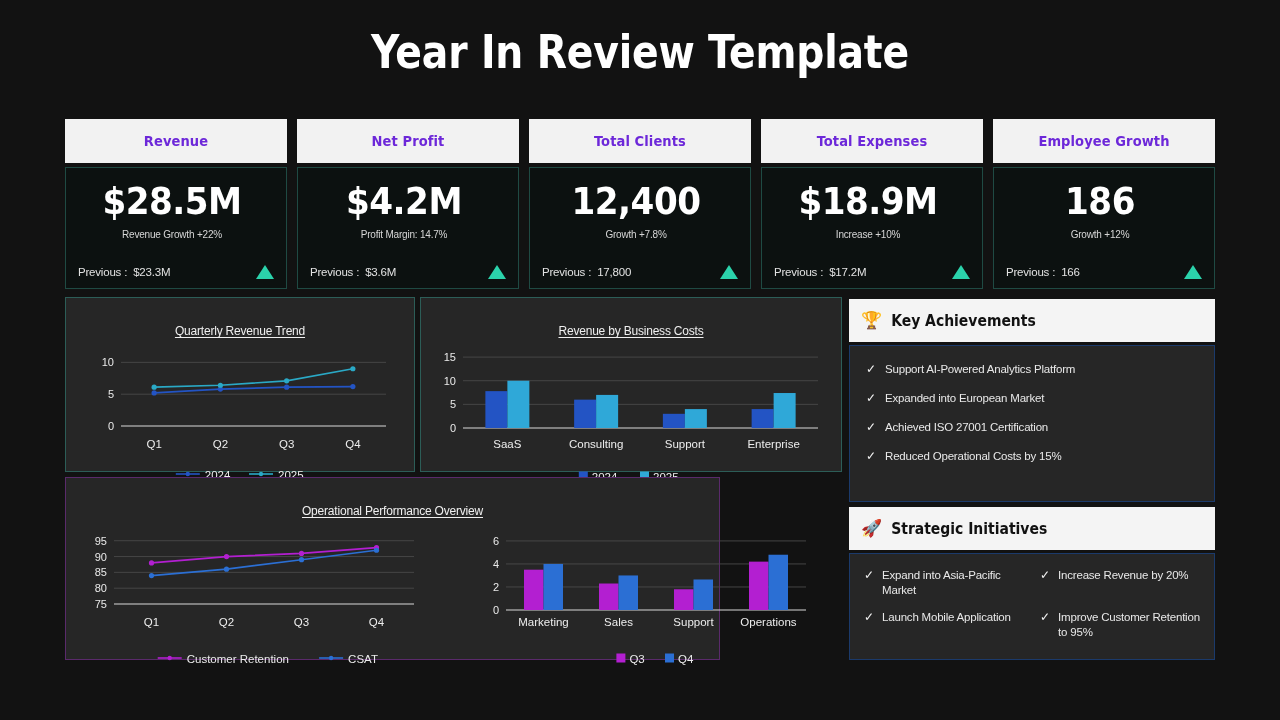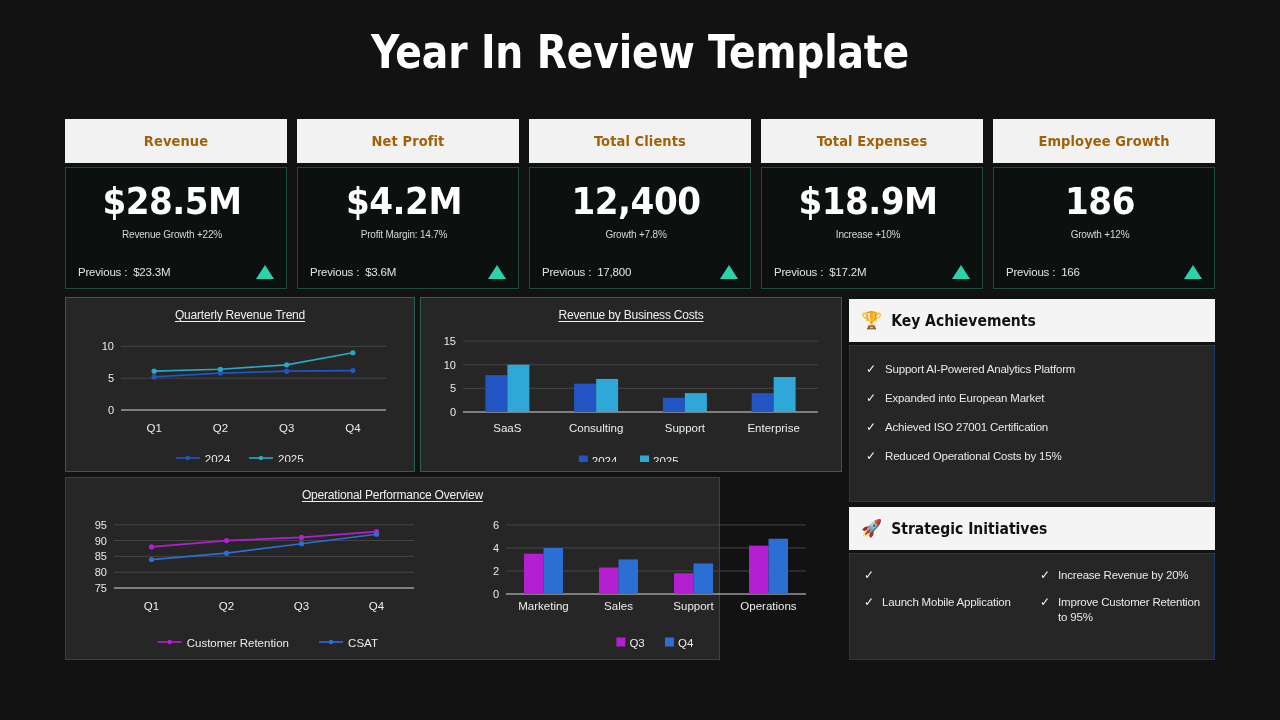--- a/index.html
+++ b/index.html
@@ -27,21 +27,21 @@
   .kpi-row {
     position: absolute; left: 65px; top: 119px;
     width: 1150px; height: 170px;
     display: flex; gap: 10px;
   }
   .kpi-card { flex: 1; display: flex; flex-direction: column; }
   .kpi-head {
     height: 44px; background: #f2f2f2;
     display: flex; align-items: center; justify-content: center;
     font-family: "DejaVu Sans Condensed", "Liberation Sans Narrow", "Liberation Sans", sans-serif;
-    font-weight: bold; font-size: 14.5px; color: #a16207;
+    font-weight: bold; font-size: 14.5px; color: #6d28d9;
     letter-spacing: 0.1px;
   }
   .kpi-body {
     flex: 1; margin-top: 4px;
     background: #0c1110;
     border: 1px solid #1f4a43;
     position: relative;
     padding: 14px 12px 0 4px;
   }
   .kpi-value {
@@ -67,21 +67,21 @@
   }
 
   
   .panel { position: absolute; background: #262626; }
   .panel-teal { border: 1px solid #2c5d57; }
   .panel-purple { border: 1px solid #5a2a6b; }
   .chart-title {
     text-align: center; color: #efefef; font-size: 12px;
     text-decoration: underline; text-underline-offset: 2px;
     letter-spacing: -0.2px;
-    padding-top: 10px;
+    padding-top: 26px;
   }
   #panel-qrt { left: 65px; top: 297px; width: 350px; height: 175px; }
   #panel-rbu { left: 420px; top: 297px; width: 422px; height: 175px; }
   #panel-ops { left: 65px; top: 477px; width: 655px; height: 183px; }
 
   .tick { fill: #e9e9e9; font-size: 11px; font-family: "Liberation Sans", sans-serif; }
   .xtick { fill: #ededed; font-size: 11.5px; font-family: "Liberation Sans", sans-serif; }
   .legtext { fill: #ededed; font-size: 11.5px; font-family: "Liberation Sans", sans-serif; }
 
   
@@ -348,20 +348,21 @@
 
   <div class="side-panel" id="panel-ini">
     <div class="side-head">
       <span class="side-emoji">🚀</span>
       <span>Strategic Initiatives</span>
     </div>
     <div class="side-body">
       <div class="ini-grid">
         <div class="ini-item">
           <span class="chk">✓</span>
+          <span class="ini-text">Expand into Asia-Pacific Market</span>
         </div>
         <div class="ini-item">
           <span class="chk">✓</span>
           <span class="ini-text">Increase Revenue by 20%</span>
         </div>
         <div class="ini-item">
           <span class="chk">✓</span>
           <span class="ini-text">Launch Mobile Application</span>
         </div>
         <div class="ini-item">

